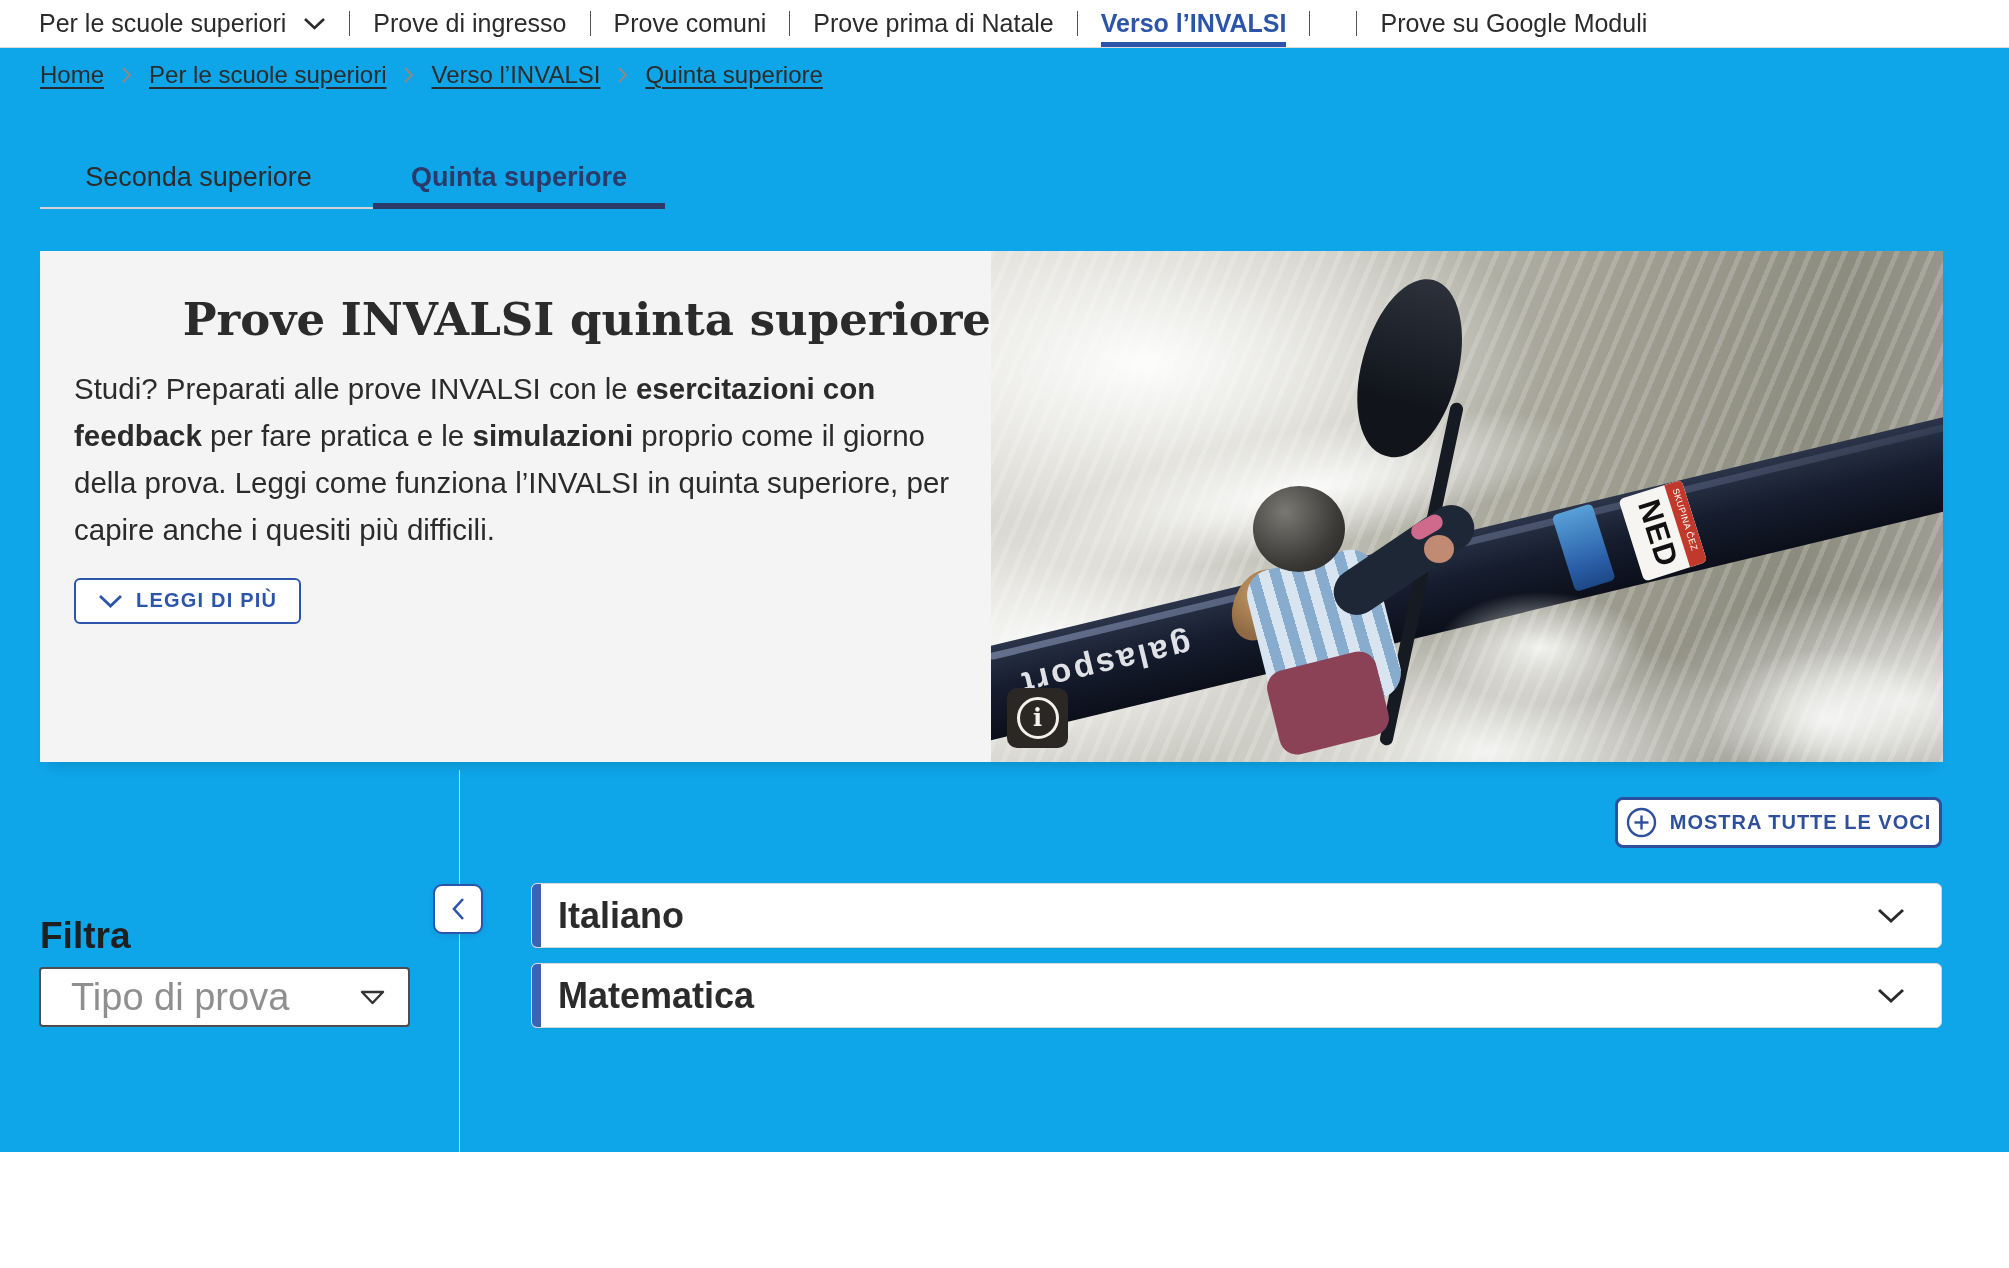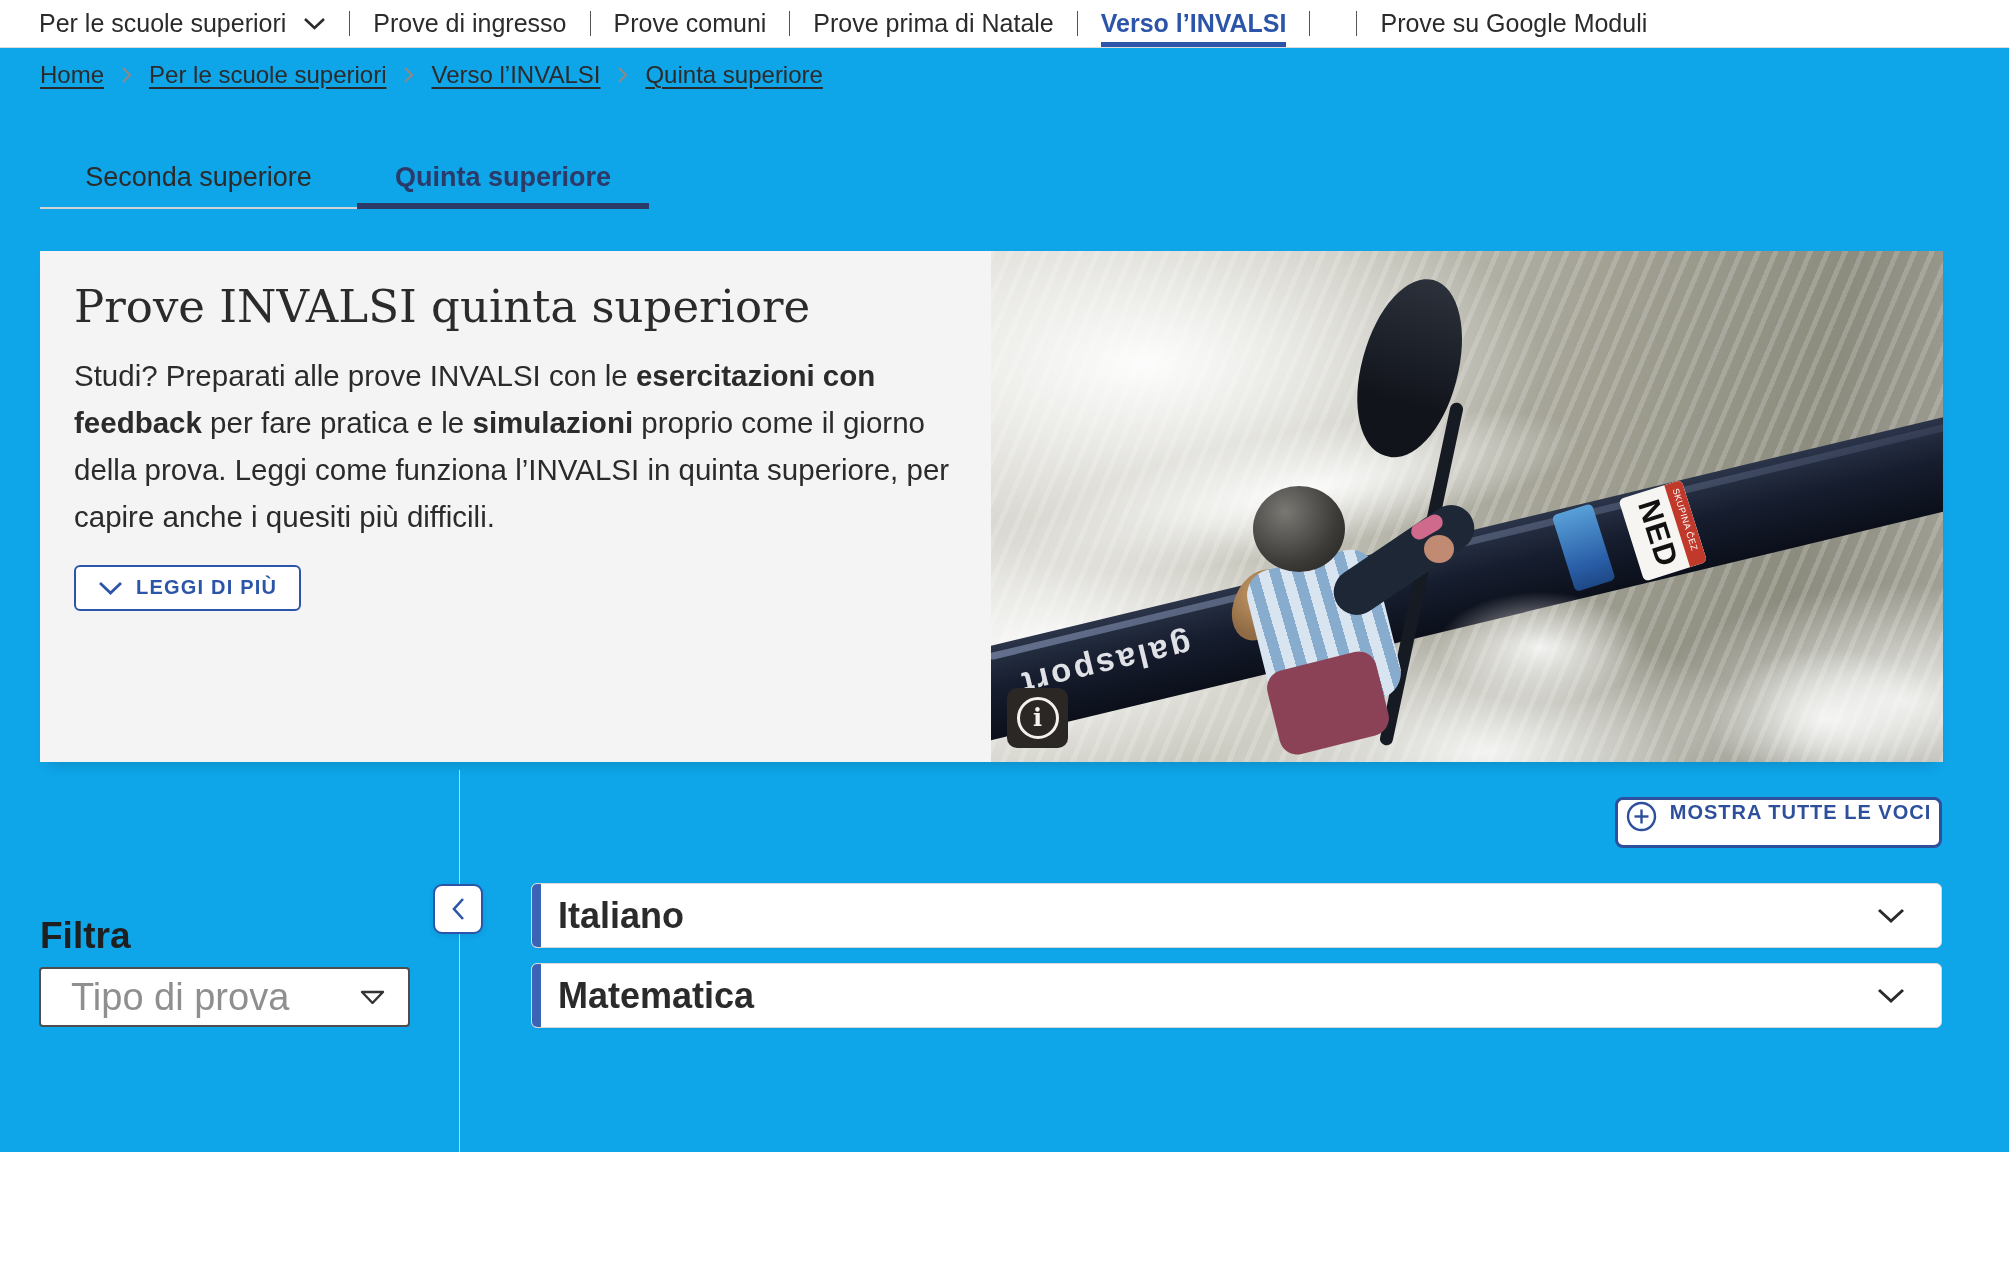--- a/index.html
+++ b/index.html
@@ -16,34 +16,34 @@
   .nav-sep{width:1px;background:#555;margin:11px 23px;}
   .nav-chev{margin-left:2px;}
 
   
   .breadcrumb{position:absolute;top:47px;left:40px;height:56px;display:flex;align-items:center;
               font-size:24px;}
   .crumb{color:#2b2b2b;text-decoration:underline;text-underline-offset:4px;cursor:pointer;white-space:nowrap;}
   .crumb-sep{margin:0 17px;display:flex;align-items:center;}
 
   
-  .tabs{position:absolute;left:40px;top:148px;display:flex;border-bottom:2px solid #d2d2d2;}
+  .tabs{position:absolute;left:40px;top:148px;display:flex;border-bottom:2px solid #d2d2d2;gap:16px;}
   .tab{height:59px;display:flex;align-items:center;justify-content:center;font-size:27px;
        font-weight:500;color:#2b2b2b;cursor:pointer;position:relative;}
   .tab-1{width:317px;}
   .tab-2{width:292px;}
   .tab.active{color:#2b3a68;font-weight:600;}
   .tab.active::after{content:"";position:absolute;left:0;right:0;bottom:-2px;height:6px;background:#2b3a68;}
 
   
   .hero{position:absolute;left:40px;top:251px;width:1903px;height:511px;display:flex;
         box-shadow:0 10px 14px -9px rgba(0,0,0,.18);}
   .hero-text{width:951px;height:100%;background:#f4f4f4;box-sizing:border-box;padding:30px 0 0 34px;}
-  .hero-title{margin:0 0 19px 0;font-family:"DejaVu Serif","Liberation Serif",serif;
-              font-weight:400;font-size:45px;line-height:1.15;color:#2b2b2b;}
+  .hero-title{margin:13px 0 19px 0;font-family:"DejaVu Serif","Liberation Serif",serif;
+              font-weight:700;font-size:45px;line-height:1.15;color:#2b2b2b;text-align:right;}
   .hero-para{width:885px;font-size:29.5px;line-height:47px;color:#2b2b2b;margin:0 0 25px 0;}
   .hero-para .b{font-weight:700;}
   .btn-outline{display:inline-flex;align-items:center;gap:13px;height:46px;padding:0 22px;
                background:#fff;border:2px solid #2c55a9;border-radius:6px;color:#2c55a9;
                font-size:20px;font-weight:700;letter-spacing:1.2px;cursor:pointer;
                font-family:"Liberation Sans",sans-serif;}
 
   
   .hero-photo{position:relative;width:952px;height:511px;overflow:hidden;background:#b9b8ae;}
   .ph{position:absolute;}
@@ -95,21 +95,21 @@
   .info-btn{position:absolute;left:16px;top:437px;width:61px;height:60px;border-radius:10px;
      background:#2b2725;display:flex;align-items:center;justify-content:center;cursor:pointer;}
   .info-circle{width:36px;height:36px;border-radius:50%;border:3px solid #f4f1ec;display:flex;
      align-items:center;justify-content:center;color:#f4f1ec;
      font-family:"DejaVu Serif",serif;font-size:24px;font-weight:700;line-height:1;}
 
   
   .v-divider{position:absolute;left:459px;top:770px;width:1px;height:498px;background:#cfcfcf;}
 
   .btn-mostra{position:absolute;left:1615px;top:797px;width:327px;height:51px;box-sizing:border-box;
-     display:flex;justify-content:center;gap:13px;background:#fff;
+     display:flex;align-items:center;justify-content:center;gap:13px;background:#fff;
      border:3px solid #2e4f9c;border-radius:8px;color:#2e4f9c;font-size:20px;font-weight:700;
      letter-spacing:1px;cursor:pointer;font-family:"Liberation Sans",sans-serif;}
 
   .filter-title{position:absolute;left:40px;top:884px;font-size:37px;font-weight:600;color:#1f1f1f;}
 
   .select{position:absolute;left:39px;width:371px;height:60px;box-sizing:border-box;background:#fff;
      border:2px solid #4d4d4d;border-radius:4px;display:flex;align-items:center;cursor:pointer;}
   .select-1{top:967px;}
   .select-2{top:1043px;}
   .select-text{margin-left:30px;font-size:38px;color:#8f8f8f;flex:1;}

